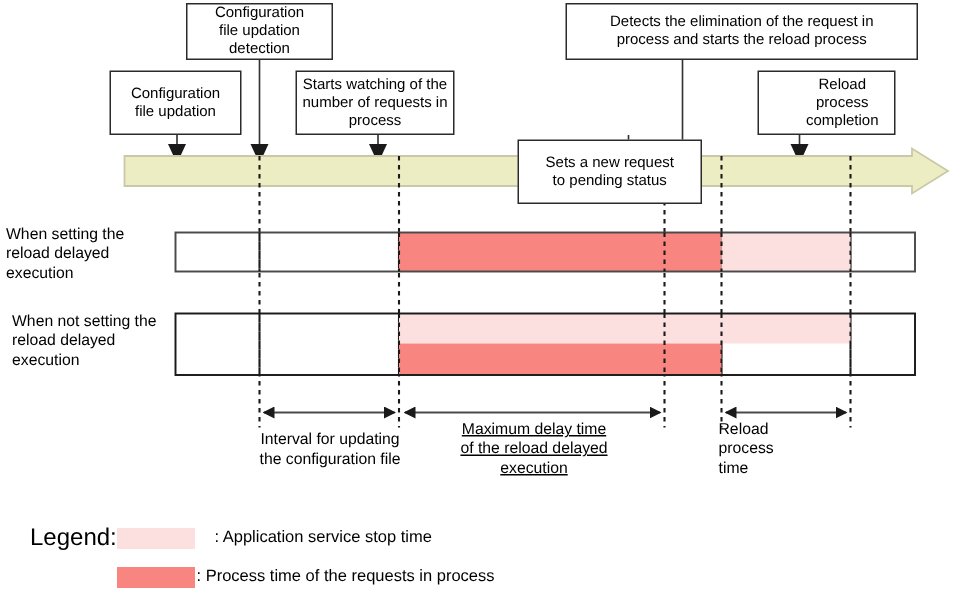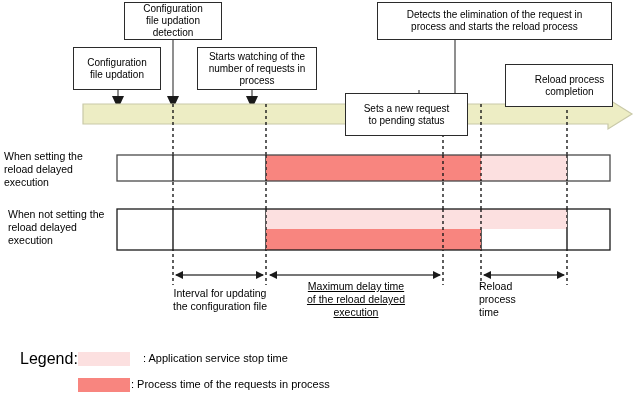--- a/index.html
+++ b/index.html
@@ -147,33 +147,33 @@
 </svg>
 
 <div class="cbox" style="left:73px;  top:47px;  width:88px;  height:43px;">
   <span>Configuration<br>file updation</span>
 </div>
 
 <div class="cbox" style="left:124px; top:2px;  width:98px;  height:38px;">
   <span>Configuration<br>file updation<br>detection</span>
 </div>
 
-<div class="cbox" style="left:197px; top:47px; width:120px; height:43px;">
+<div class="cbox" style="left:197px; top:47px; width:106px; height:43px;">
   <span>Starts watching of the<br>number of requests in<br>process</span>
 </div>
 
 <div class="cbox" style="left:345px; top:47px; width:123px; height:43px;margin-top:46px;">
   <span>Sets a new request<br>to pending status</span>
 </div>
 
 <div class="cbox" style="left:377px; top:2px;  width:235px; height:38px;">
   <span>Detects the elimination of the request in<br>process and starts the reload process</span>
 </div>
 
-<div class="cbox" style="left:505px; top:64px; width:108px; height:43px;padding-left:23px;">
+<div class="cbox" style="left:505px; top:47px; width:92px; height:43px;padding-left:23px;">
   <span>Reload process<br>completion</span>
 </div>
 
 <div class="rowlabel" style="left:4px; top:150px; width:112px;">When setting the<br>reload delayed<br>execution</div>
 
 <div class="rowlabel" style="left:8px; top:208px; width:112px;">When not setting the<br>reload delayed<br>execution</div>
 
 <div class="annot" style="left:152px; top:287px; width:136px;">Interval for updating<br>the configuration file</div>
 
 <div class="annot" style="left:293px; top:280px; width:126px;text-decoration:underline;">Maximum delay time<br>of the reload delayed<br>execution</div>

